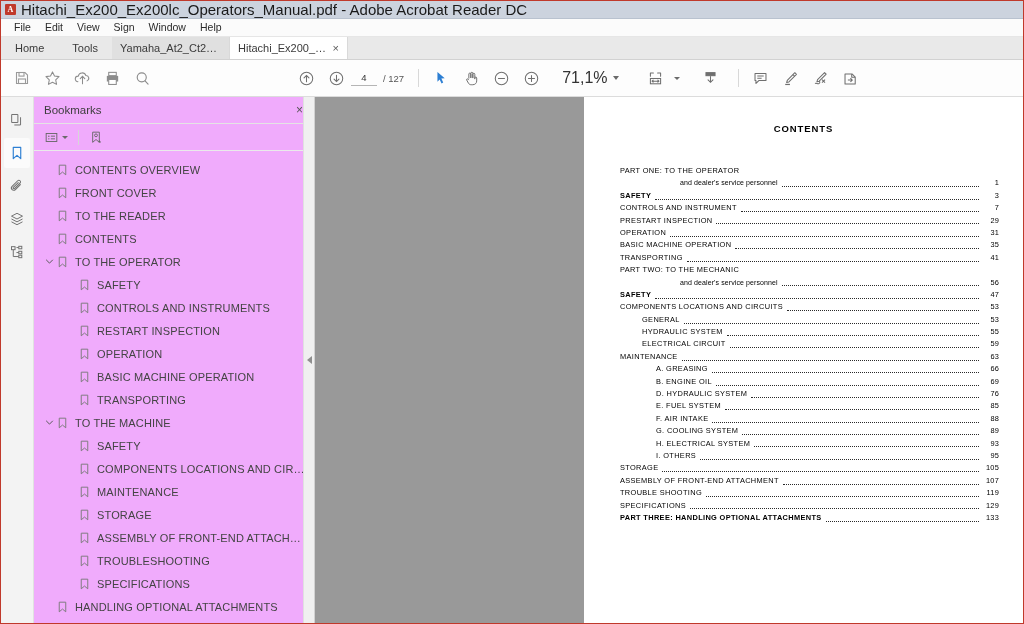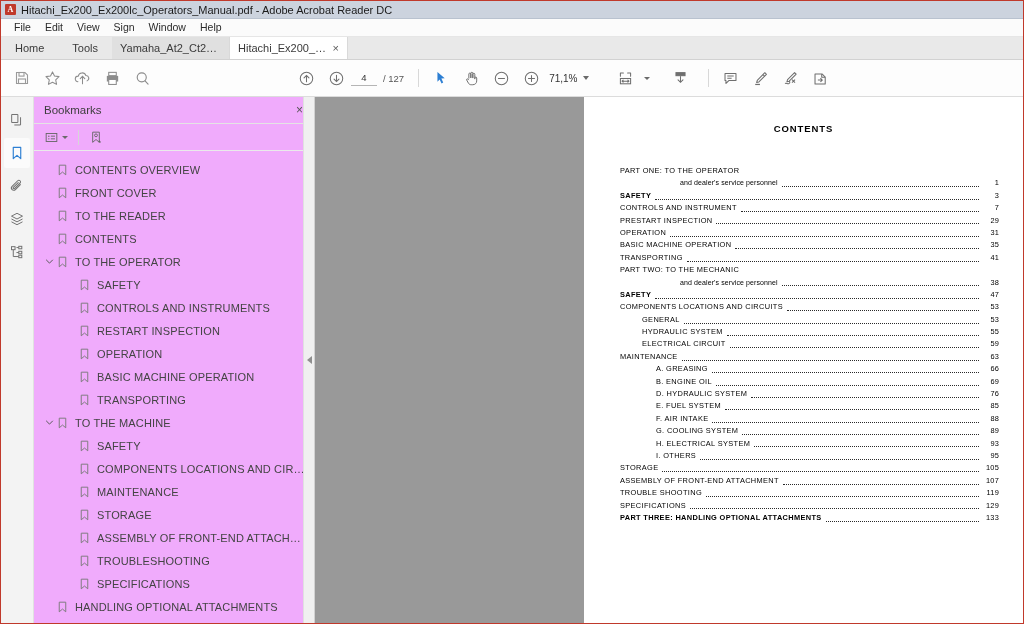--- a/index.html
+++ b/index.html
@@ -26,21 +26,21 @@
     border-bottom:1px solid #b9c2cf;
   }
   .acro-icon{
     width:11px;height:11px;flex:0 0 11px;
     background:#c0392b;border-radius:1px;
     color:#fff;font-size:8px;line-height:11px;text-align:center;
     font-weight:bold;margin-right:5px;
     font-family:"Liberation Serif", serif;
   }
   .title-text{
-    font-size:11px;color:#1a1a1a;white-space:nowrap;
+    font-size:15px;color:#1a1a1a;white-space:nowrap;
   }
 
   
   .menubar{
     height:17px;flex:0 0 17px;
     background:#fbfbfb;
     display:flex;align-items:center;
     padding-left:6px;
     border-bottom:1px solid #e6e6e6;
   }
@@ -93,21 +93,21 @@
   .pg-field{
     width:26px;height:15px;
     border:none;border-bottom:1px solid #b5b5b5;
     background:transparent;
     font-size:9.5px;color:#333;text-align:center;
     font-family:"Liberation Sans", sans-serif;
     outline:none;padding:0;
   }
   .pg-total{font-size:9.5px;color:#555;margin-left:6px;}
   .zoom-val{
-    font-size:10px;color:#333;margin-left:3px;
+    font-size:16px;color:#333;margin-left:16px;
   }
   .caret{
     width:0;height:0;margin-left:5px;
     border-left:3.5px solid transparent;
     border-right:3.5px solid transparent;
     border-top:4px solid #6a6a6a;
   }
   .caret.sm{
     border-left:3px solid transparent;
     border-right:3px solid transparent;
@@ -732,21 +732,21 @@
                 <span class="toc-dots"></span>
                 <span class="toc-pg">41</span>
               </div>
               <div class="toc-line ind-0 toc-noline">
                 <span class="toc-text">PART TWO:     TO THE  MECHANIC</span>
                 <span class="toc-pg"></span>
               </div>
               <div class="sub-note">
                 <span class="nt">and dealer's service personnel</span>
                 <span class="toc-dots"></span>
-                <span class="toc-pg">38</span>
+                <span class="toc-pg">56</span>
               </div>
               <div class="toc-line ind-0">
                 <span class="toc-text bold">SAFETY</span>
                 <span class="toc-dots"></span>
                 <span class="toc-pg">47</span>
               </div>
               <div class="toc-line ind-0">
                 <span class="toc-text">COMPONENTS  LOCATIONS  AND  CIRCUITS</span>
                 <span class="toc-dots"></span>
                 <span class="toc-pg">53</span>

